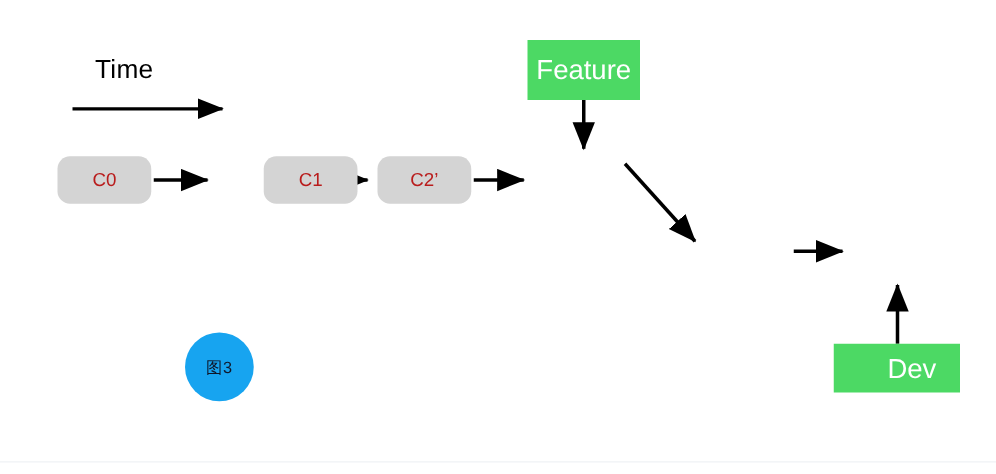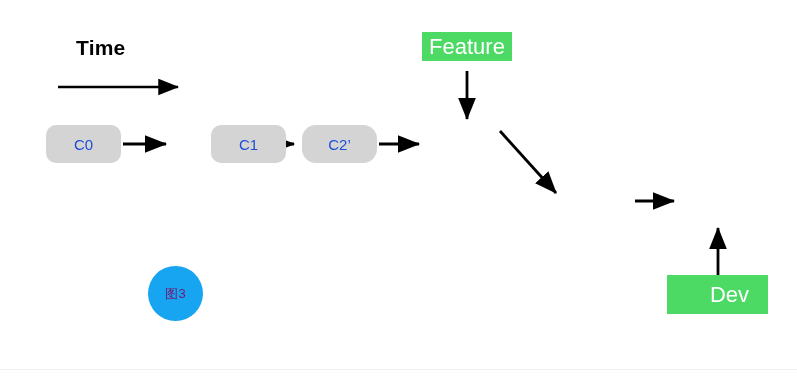--- a/index.html
+++ b/index.html
@@ -24,42 +24,42 @@
     top: 0;
     width: 797px;
     height: 379px;
     pointer-events: none;
   }
 
   
   .time-label {
     position: absolute;
     left: 76px;
-    top: 36px;
+    top: 44px;
     font-size: 21px;
-    font-weight: bold;
+    font-weight: normal;
     color: #000000;
     letter-spacing: 0.2px;
   }
 
   
   .node {
     position: absolute;
     width: 75px;
     height: 38px;
     background: #d4d4d4;
     border-radius: 10px;
     display: flex;
     align-items: center;
     justify-content: center;
     box-sizing: border-box;
   }
   .node-label {
     font-size: 15px;
-    color: #1d4ed8;
+    color: #b91c1c;
     line-height: 1;
   }
 
   
   .branch-tag {
     position: absolute;
     background: #4cd964;
     display: flex;
     align-items: center;
     justify-content: center;
@@ -67,21 +67,21 @@
   }
   .branch-label {
     font-size: 22px;
     color: #ffffff;
     line-height: 1;
   }
   #tag-feature {
     left: 422px;
     top: 32px;
     width: 90px;
-    height: 29px;
+    height: 48px;
   }
   #tag-dev {
     left: 667px;
     top: 275px;
     width: 101px;
     height: 39px;
     padding-left: 24px;
   }
 
   
@@ -92,21 +92,21 @@
     width: 55px;
     height: 55px;
     border-radius: 50%;
     background: #17a4f0;
     display: flex;
     align-items: center;
     justify-content: center;
   }
   .fig-badge-text {
     font-size: 13px;
-    color: #701a75;
+    color: #0f172a;
     line-height: 1;
     letter-spacing: 0.5px;
   }
 
   
   .bottom-divider {
     position: absolute;
     left: 0;
     top: 369px;
     width: 797px;
@@ -146,21 +146,21 @@
   </svg>
 
   <div class="time-label">Time</div>
 
   <div class="node" style="left:46px;  top:125px;">
     <span class="node-label">C0</span>
   </div>
   <div class="node" style="left:174px; top:125px;margin-left:37px;">
     <span class="node-label">C1</span>
   </div>
-  <div class="node" style="left:302px; top:125px;border-radius:14px;">
+  <div class="node" style="left:302px; top:125px;">
     <span class="node-label">C2’</span>
   </div>
 
   <div class="branch-tag" id="tag-feature">
     <span class="branch-label">Feature</span>
   </div>
   <div class="branch-tag" id="tag-dev">
     <span class="branch-label">Dev</span>
   </div>
 

